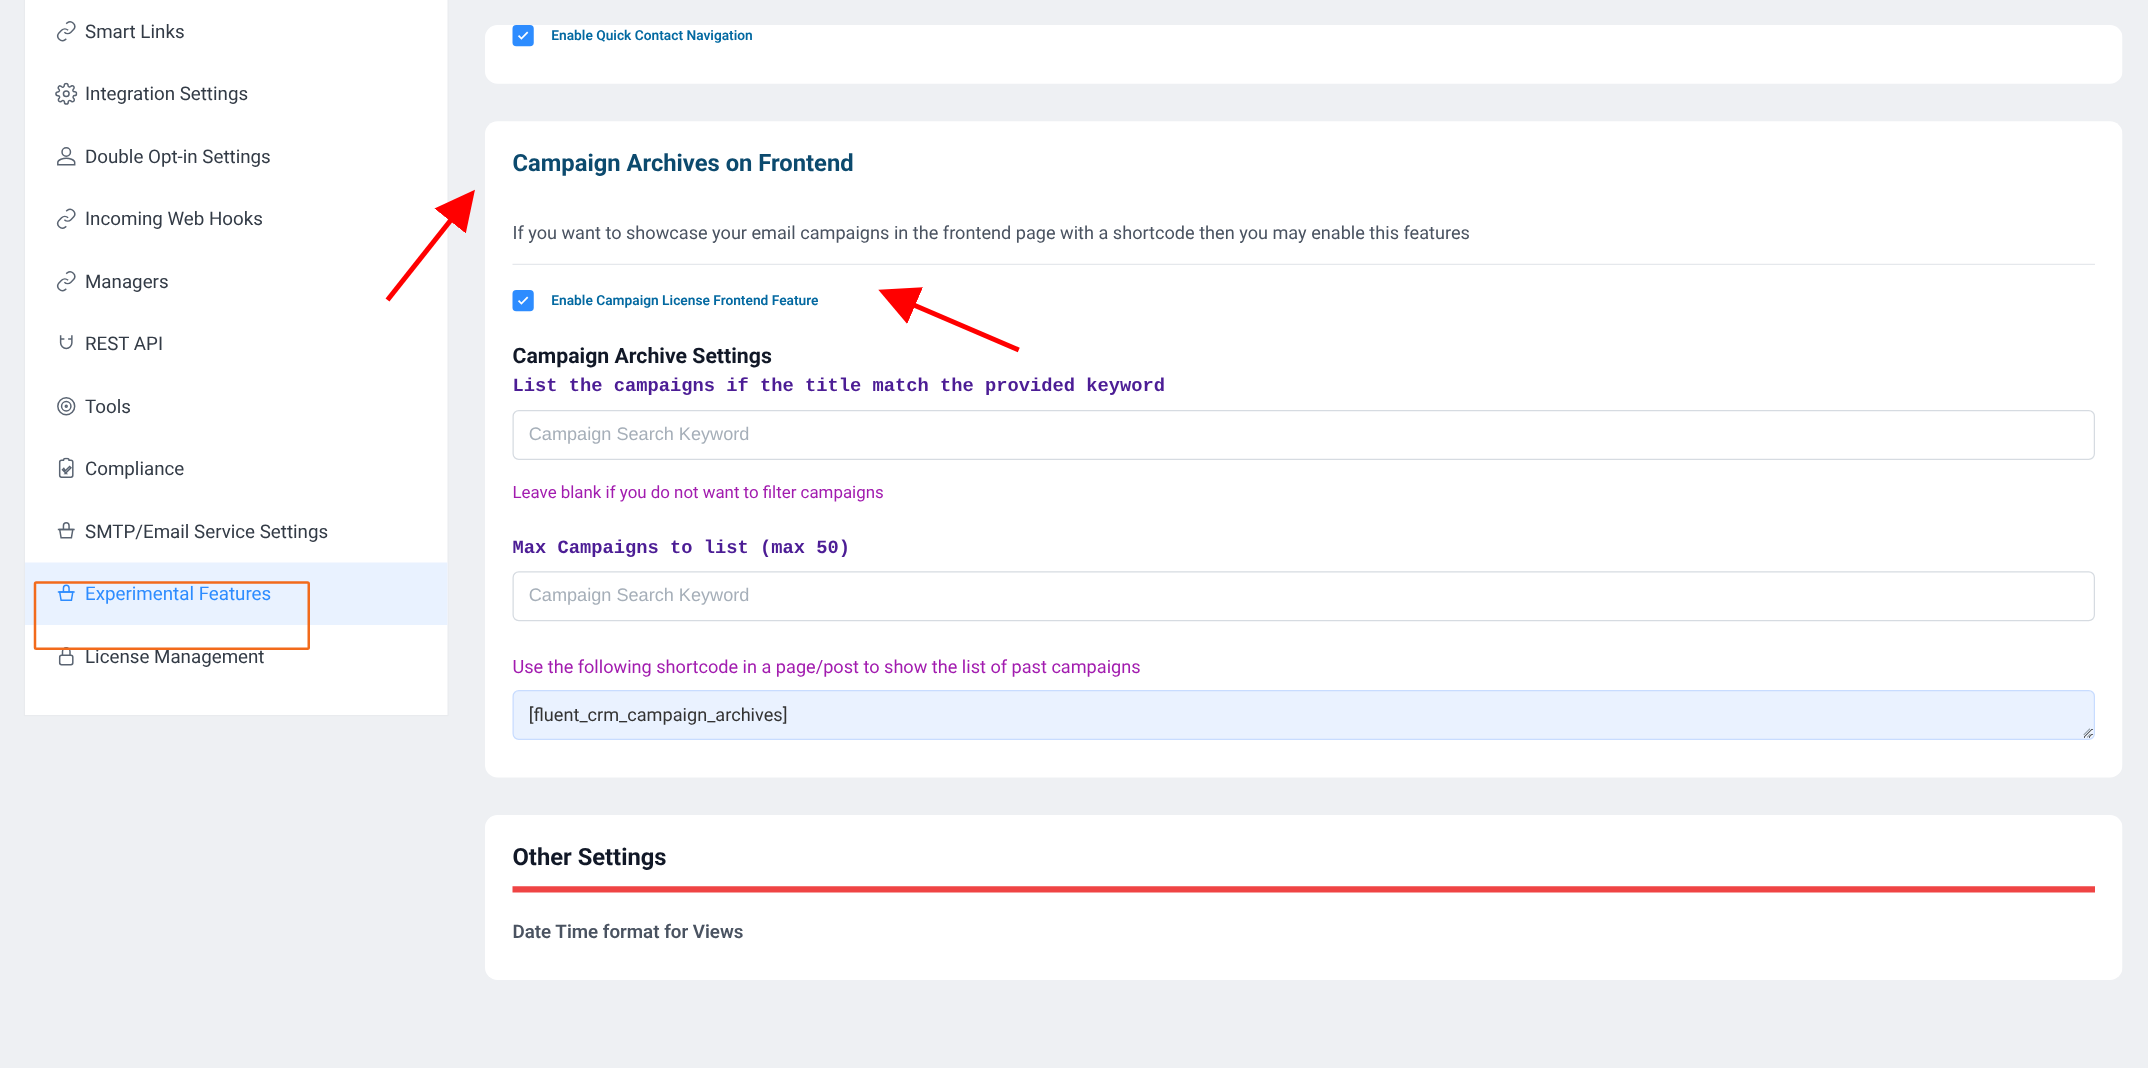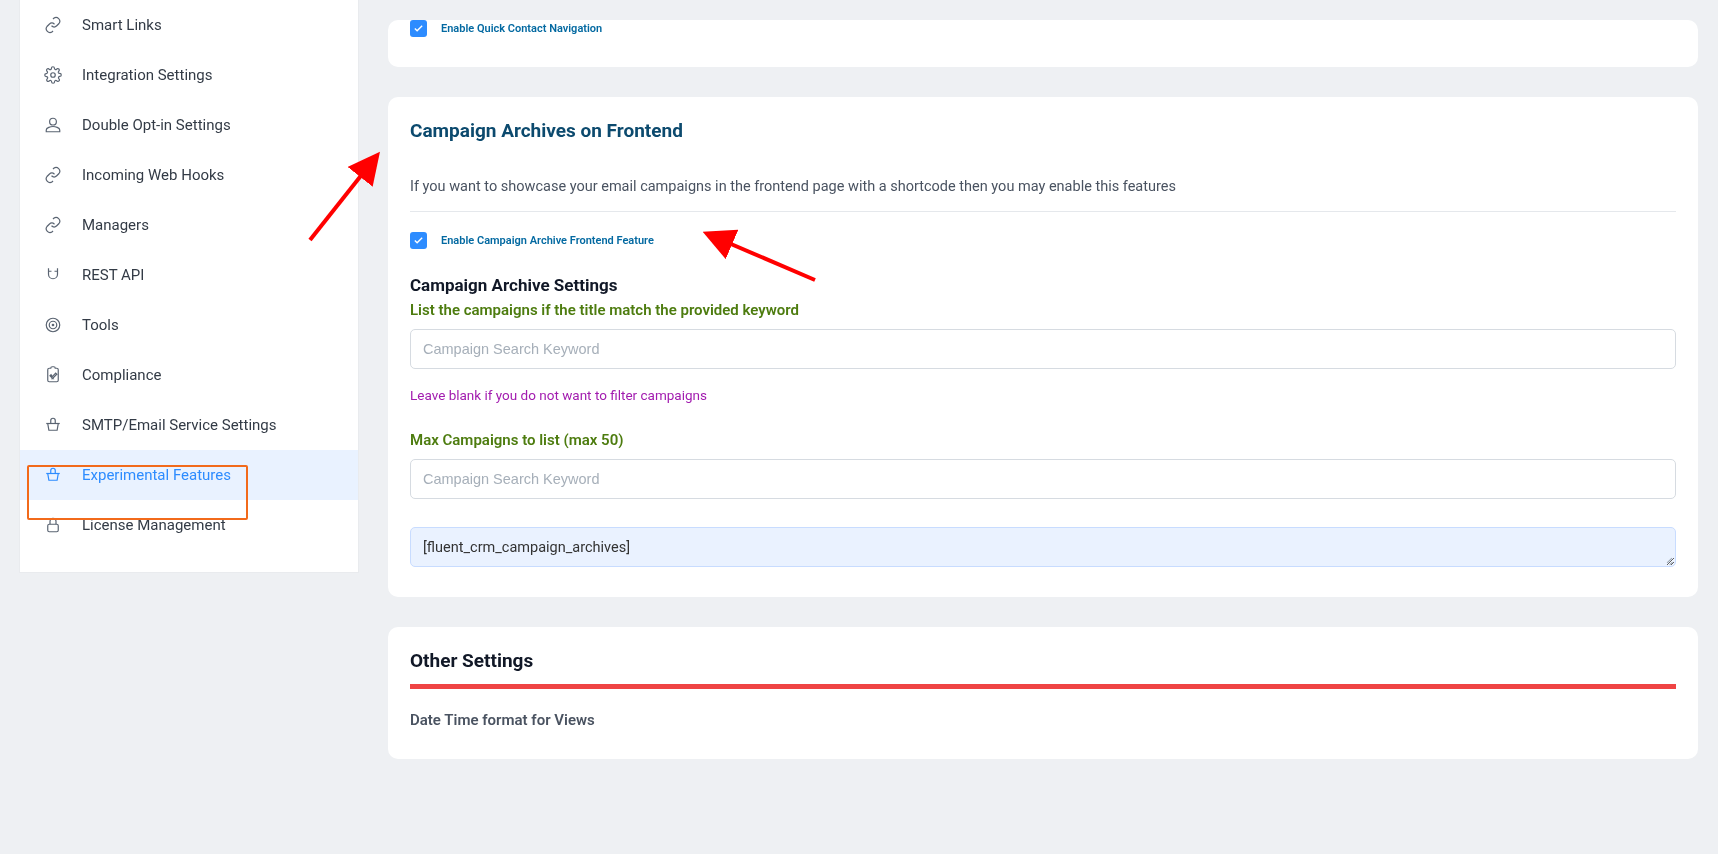--- a/index.html
+++ b/index.html
@@ -22,21 +22,21 @@
   .sidebar {
     width: 338px;
     background: #fff;
     margin-left: 20px;
     height: 572px;
     box-shadow: 0 0 0 1px rgba(0,0,0,0.02);
   }
   .side-item {
     display: flex;
     align-items: center;
-    gap: 20px;
+    gap: 6px;
     padding: 16px 24px;
     font-size: 15px;
     color: #333b46;
     cursor: pointer;
     position: relative;
   }
   .side-item svg, .side-item .icon {
     width: 18px;
     height: 18px;
     flex: 0 0 18px;
@@ -108,23 +108,24 @@
   }
   h4.sub-title {
     font-size: 17px;
     font-weight: 700;
     margin-top: 26px;
     color: #111827;
   }
   .field-label {
     font-size: 15px;
     font-weight: 600;
-    color: #4d7c0f;
+    color: #4c1d95;
     margin-top: 6px;
     display:block;
+    font-family:Liberation Mono, monospace;
   }
   .text-input {
     width: 100%;
     margin-top: 10px;
     padding: 11px 12px;
     font-size: 14.5px;
     border: 1px solid #d6dbe1;
     border-radius: 5px;
     color: #8b5cf6;
     outline: none;
@@ -280,34 +281,35 @@
     <div class="card">
       <h3 class="section-title">Campaign Archives on Frontend</h3>
       <div class="section-desc">If you want to showcase your email campaigns in the frontend page with a shortcode then you may enable this features</div>
 
       <div class="checkbox-row">
         <span class="cb">
           <svg viewBox="0 0 24 24">
               <polyline points="4 12 9 17 20 6"></polyline>
             </svg>
         </span>
-        <span class="cb-label">Enable Campaign Archive Frontend Feature</span>
+        <span class="cb-label">Enable Campaign License Frontend Feature</span>
       </div>
 
       <h4 class="sub-title">Campaign Archive Settings</h4>
       <span class="field-label">List the campaigns if the title match the provided keyword</span>
       <input class="text-input" type="text" placeholder="Campaign Search Keyword" style="">
       <div class="help">Leave blank if you do not want to filter campaigns</div>
 
       <div class="field-block">
         <span class="field-label" style="font-weight:600;">Max Campaigns to list (max 50)</span>
         <input class="text-input" type="text" placeholder="Campaign Search Keyword" style="">
       </div>
 
       <div class="field-block">
+        <div class="help" style="font-size:14.5px;">Use the following shortcode in a page/post to show the list of past campaigns</div>
         <div class="shortcode-box">
           <span>[fluent_crm_campaign_archives]</span>
           <span class="resize-handle"></span>
         </div>
       </div>
     </div>
 
     <div class="card">
       <div class="other-title">Other Settings</div>
       <div class="other-sub">Date Time format for Views</div>

